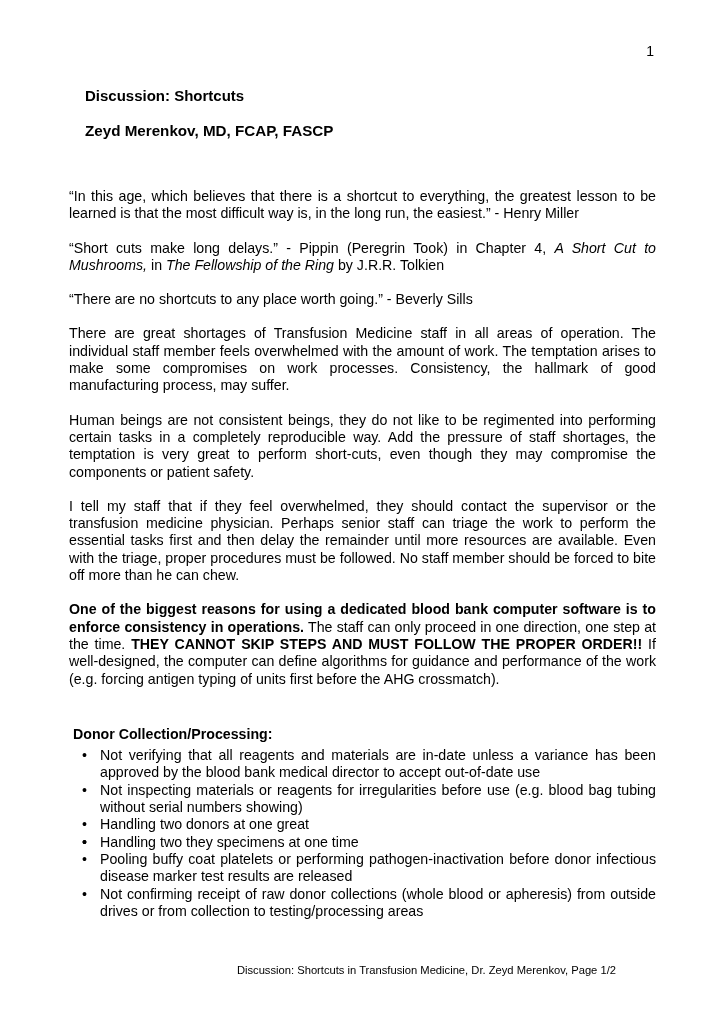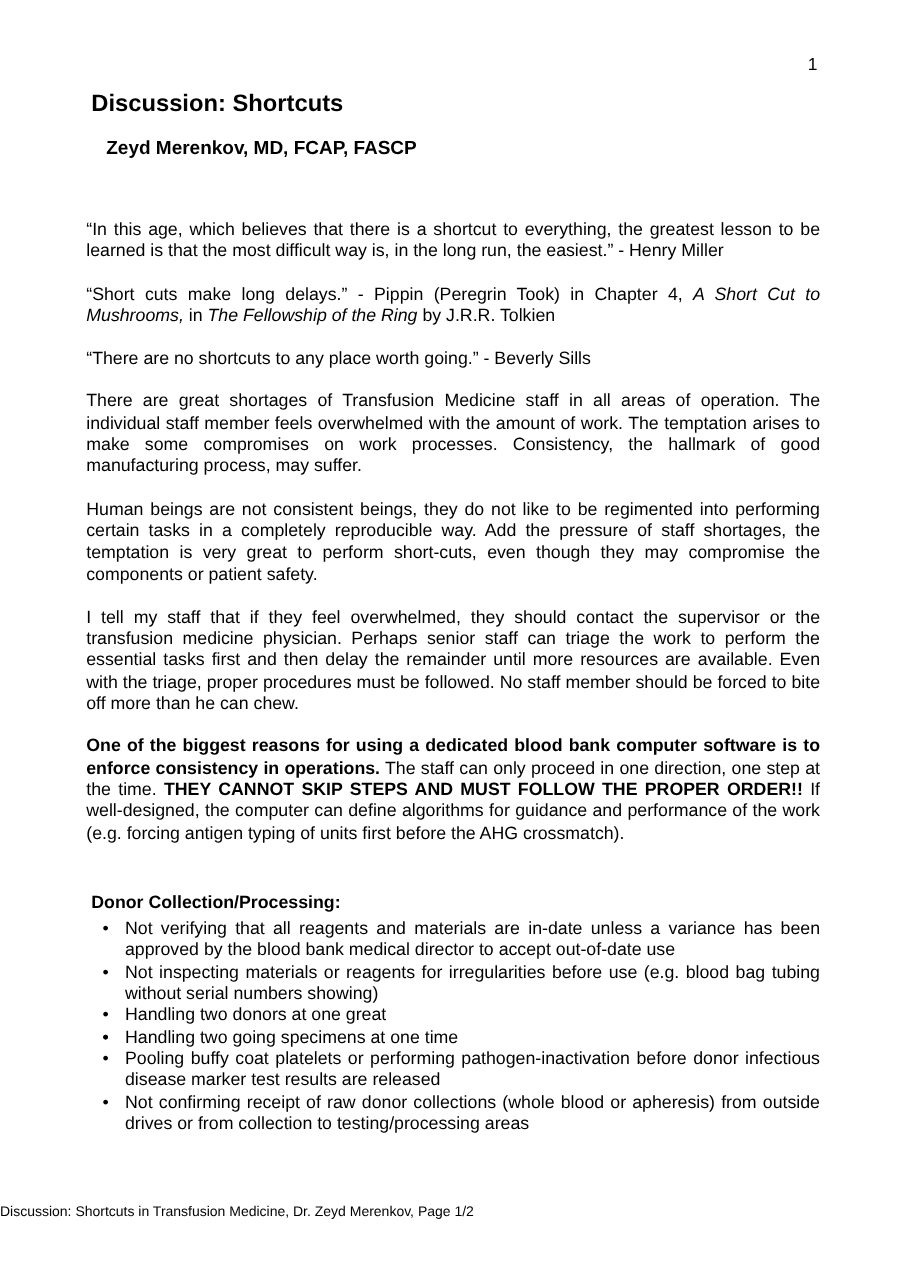--- a/index.html
+++ b/index.html
@@ -2,31 +2,31 @@
 <html><head>
   <meta charset="utf-8">
   <style>
     html, body { margin: 0; padding: 0; background: #ffffff; }
     body {
       width: 724px; height: 1024px; position: relative; overflow: hidden;
       font-family: "Liberation Sans", sans-serif; color: #000; font-size: 14.2px;
     }
     .page-num { position: absolute; top: 43px; right: 70px; font-size: 14px; }
     .content { position: absolute; left: 69px; top: 70px; width: 587px; }
-    .title { font-weight: bold; font-size: 19px; line-height: 19px; margin: 4px; }
+    .title { font-weight: bold; font-size: 15px; line-height: 19px; margin: 16px; }
     .sub { font-weight: bold; font-size: 15.2px; line-height: 19px; margin: 16px; }
     p { margin: 0; line-height: 17.3px; text-align: justify; }
     .quote { font-weight: normal; }
     .gap-lg { height: 32px; }
     .gap { height: 17px; }
     .heading { font-weight: bold; line-height: 17.3px; margin: 4px; }
     ul { margin: 0; padding: 0; list-style: none; }
     li { position: relative; padding-left: 31px; margin-left: 0; line-height: 17.3px; text-align: justify; }
     li .bullet { position: absolute; left: 13px; top: 0; }
-    .footer { position: absolute; top: 964px; left: 0; width: 616px; text-align: left; font-size: 11.2px; }
+    .footer { position: absolute; top: 964px; left: 0; width: 616px; text-align: right; font-size: 11.2px; }
   </style>
 </head>
 <body>
 
 <div class="page-num">1</div>
 
 <div class="content">
   <h1 class="title">Discussion:  Shortcuts</h1>
   <h2 class="sub">Zeyd Merenkov, MD, FCAP, FASCP</h2>
 
@@ -54,19 +54,19 @@
   <div class="gap"></div>
 
   <div class="gap"></div>
 
   <p class="heading">Donor Collection/Processing:</p>
   <ul>
     <li><span class="bullet">•</span><span>Not verifying that all reagents and materials are in-date unless a variance has been approved by the blood bank medical director to accept out-of-date use</span></li>
     <li><span class="bullet">•</span><span>Not inspecting materials or reagents for irregularities before use (e.g. blood bag tubing without serial numbers showing)</span></li>
     <li><span class="bullet">•</span><span>Handling two donors at one great</span></li>
     <li><span class="bullet">•</span></li>
-    <li><span class="bullet">•</span><span>Handling two going specimens at one time</span></li>
+    <li><span class="bullet">•</span><span>Handling two they specimens at one time</span></li>
     <li><span class="bullet">•</span><span>Pooling buffy coat platelets or performing pathogen-inactivation before donor infectious disease marker test results are released</span></li>
     <li><span class="bullet">•</span><span>Not confirming receipt of raw donor collections (whole blood or apheresis) from outside drives or from collection to testing/processing areas</span></li>
   </ul>
 </div>
 
 <div class="footer">Discussion:  Shortcuts in Transfusion Medicine, Dr. Zeyd Merenkov, Page 1/2</div>
 
 </body></html>

